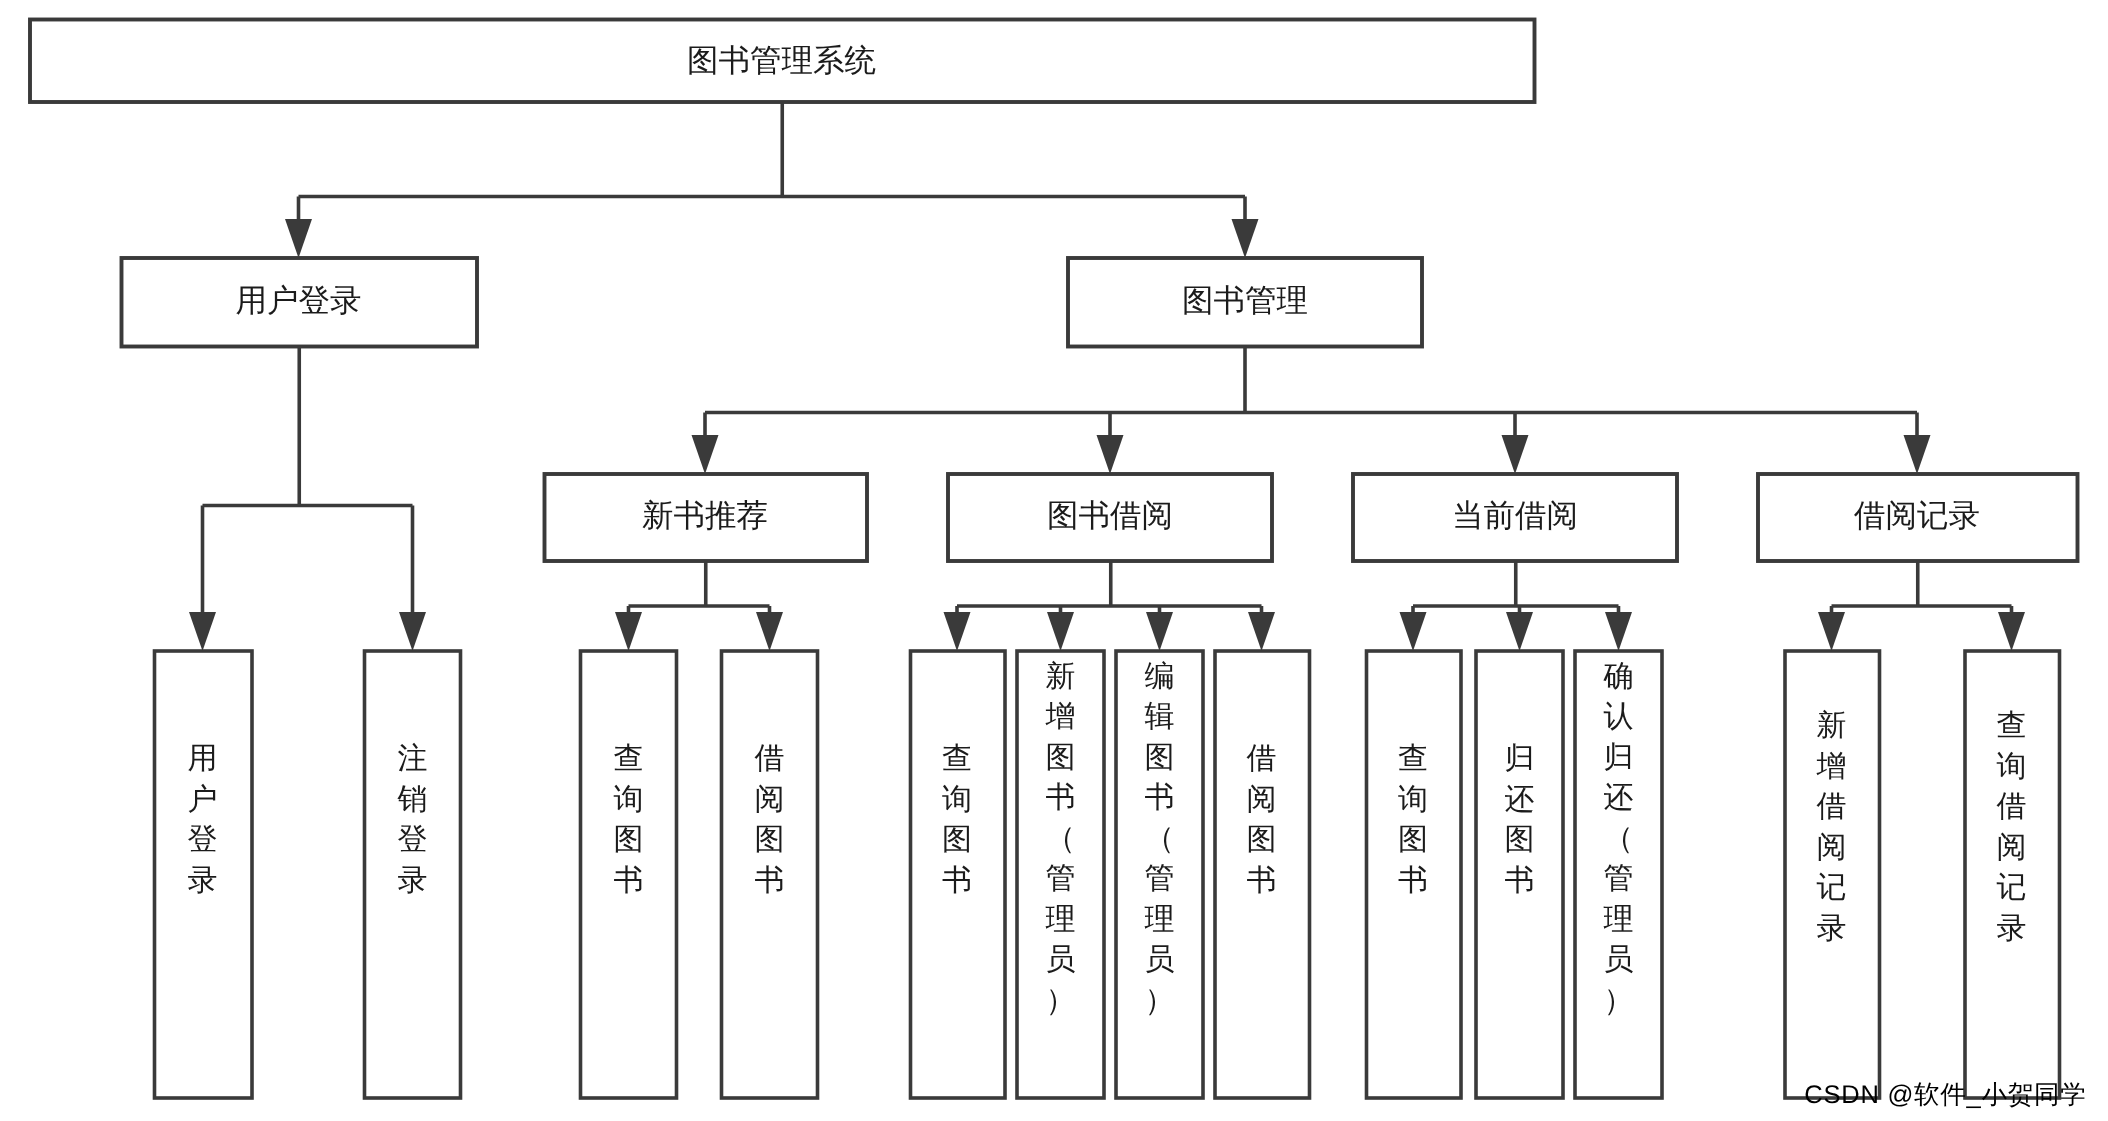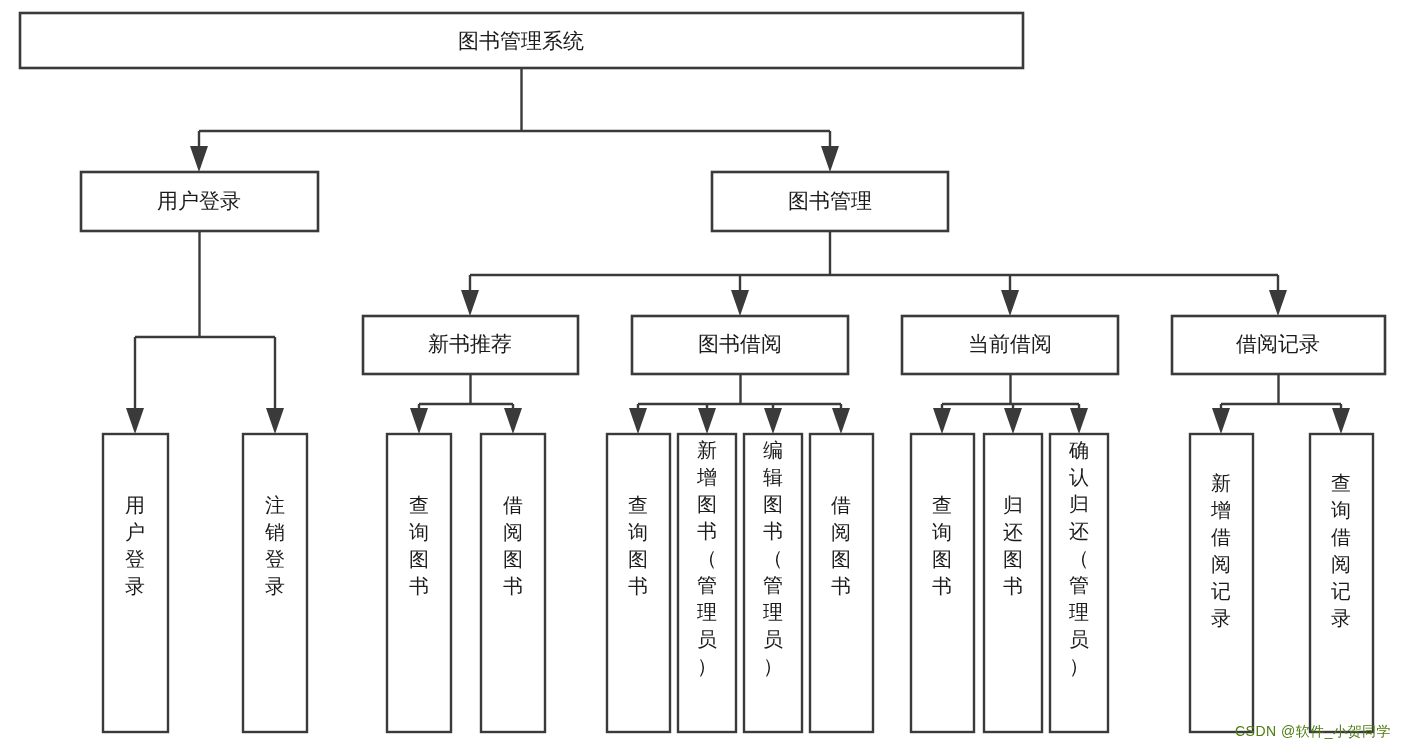--- a/index.html
+++ b/index.html
@@ -56,22 +56,22 @@
     font-family: "Liberation Sans", "DejaVu Sans", sans-serif;
     font-size: 20px;
     fill: #1b1b1b;
     text-anchor: middle;
   }
   .watermark {
     position: absolute;
     right: 14px;
     bottom: 6px;
     font-family: "Liberation Sans", "DejaVu Sans", sans-serif;
-    font-size: 14px;
-    color: #4d7c0f;
+    font-size: 17px;
+    color: #000000;
     letter-spacing: 0.5px;
     white-space: nowrap;
     user-select: none;
   }
 </style>
 </head>
 <body>
 
 <div id="diagram-root">
 

